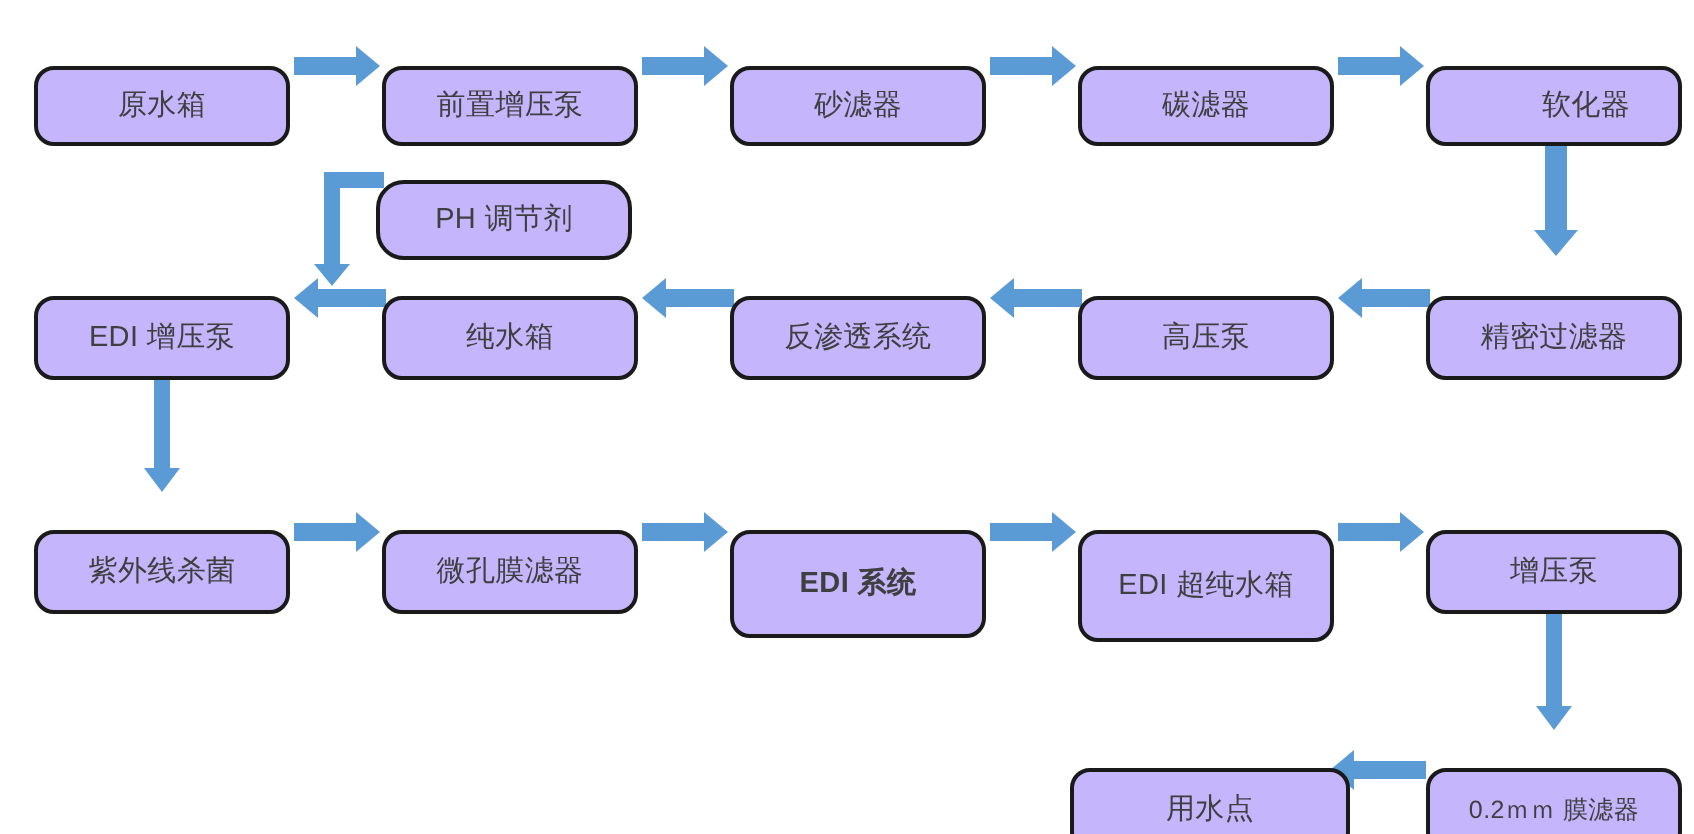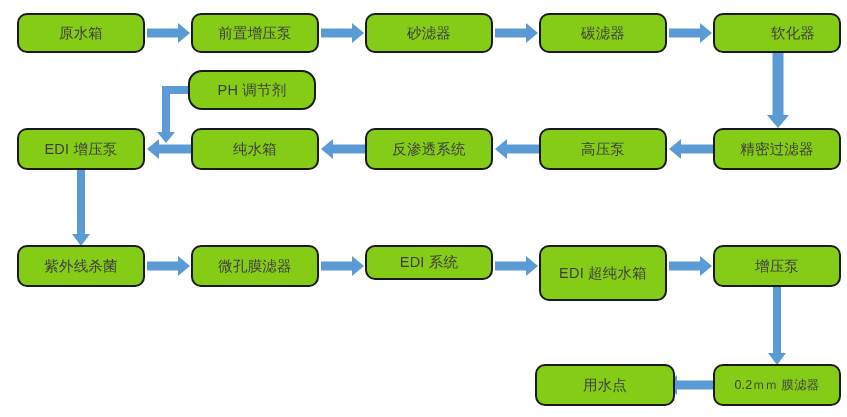--- a/index.html
+++ b/index.html
@@ -15,31 +15,32 @@
     width: 847px;
     height: 417px;
     background: #ffffff;
     overflow: hidden;
   }
   .node {
     position: absolute;
     box-sizing: border-box;
     border: 2px solid #1a1a1a;
     border-radius: 10px;
-    background: #84cc16;
+    background: #c4b5fd;
     display: flex;
     align-items: center;
     justify-content: center;
     text-align: center;
     color: #3f3f3f;
     font-size: 14.5px;
     line-height: 1.15;
     letter-spacing: 0.2px;
     white-space: nowrap;
     z-index: 3;
+    margin-top: 20px;
   }
   .node.small-text { font-size: 12.5px; }
 
   
   .arrow { position: absolute; z-index: 2; }
   .arrow .shaft { position: absolute; background: #5b9bd5; }
   .arrow .head { position: absolute; width: 0; height: 0; }
 
   
   .arr-r .shaft { left: 0; top: 50%; transform: translateY(-50%); height: 9px; }
@@ -137,21 +138,21 @@
       <span class="head"></span>
     </div>
 
   <div class="arrow arr-d thin" style="left:70px; top:170px; width:22px; height:76px;">
     <span class="shaft" style="height:64px;"></span>
       <span class="head"></span>
     </div>
 
   <div class="node" style="left:17px;  top:245px; width:128px; height:42px;">紫外线杀菌</div>
   <div class="node" style="left:191px; top:245px; width:128px; height:42px;">微孔膜滤器</div>
-  <div class="node" style="left:365px; top:245px; width:128px; height:35px;">EDI 系统</div>
+  <div class="node" style="left:365px; top:245px; width:128px; height:54px;font-weight:bold;">EDI 系统</div>
   <div class="node" style="left:539px; top:245px; width:128px; height:56px;">EDI 超纯水箱</div>
   <div class="node" style="left:713px; top:245px; width:128px; height:42px;">增压泵</div>
 
   <div class="arrow arr-r" style="left:147px; top:256px; width:43px; height:20px;">
     <span class="shaft" style="width:33px;"></span>
       <span class="head"></span>
     </div>
   <div class="arrow arr-r" style="left:321px; top:256px; width:43px; height:20px;">
     <span class="shaft" style="width:33px;"></span>
       <span class="head"></span>

